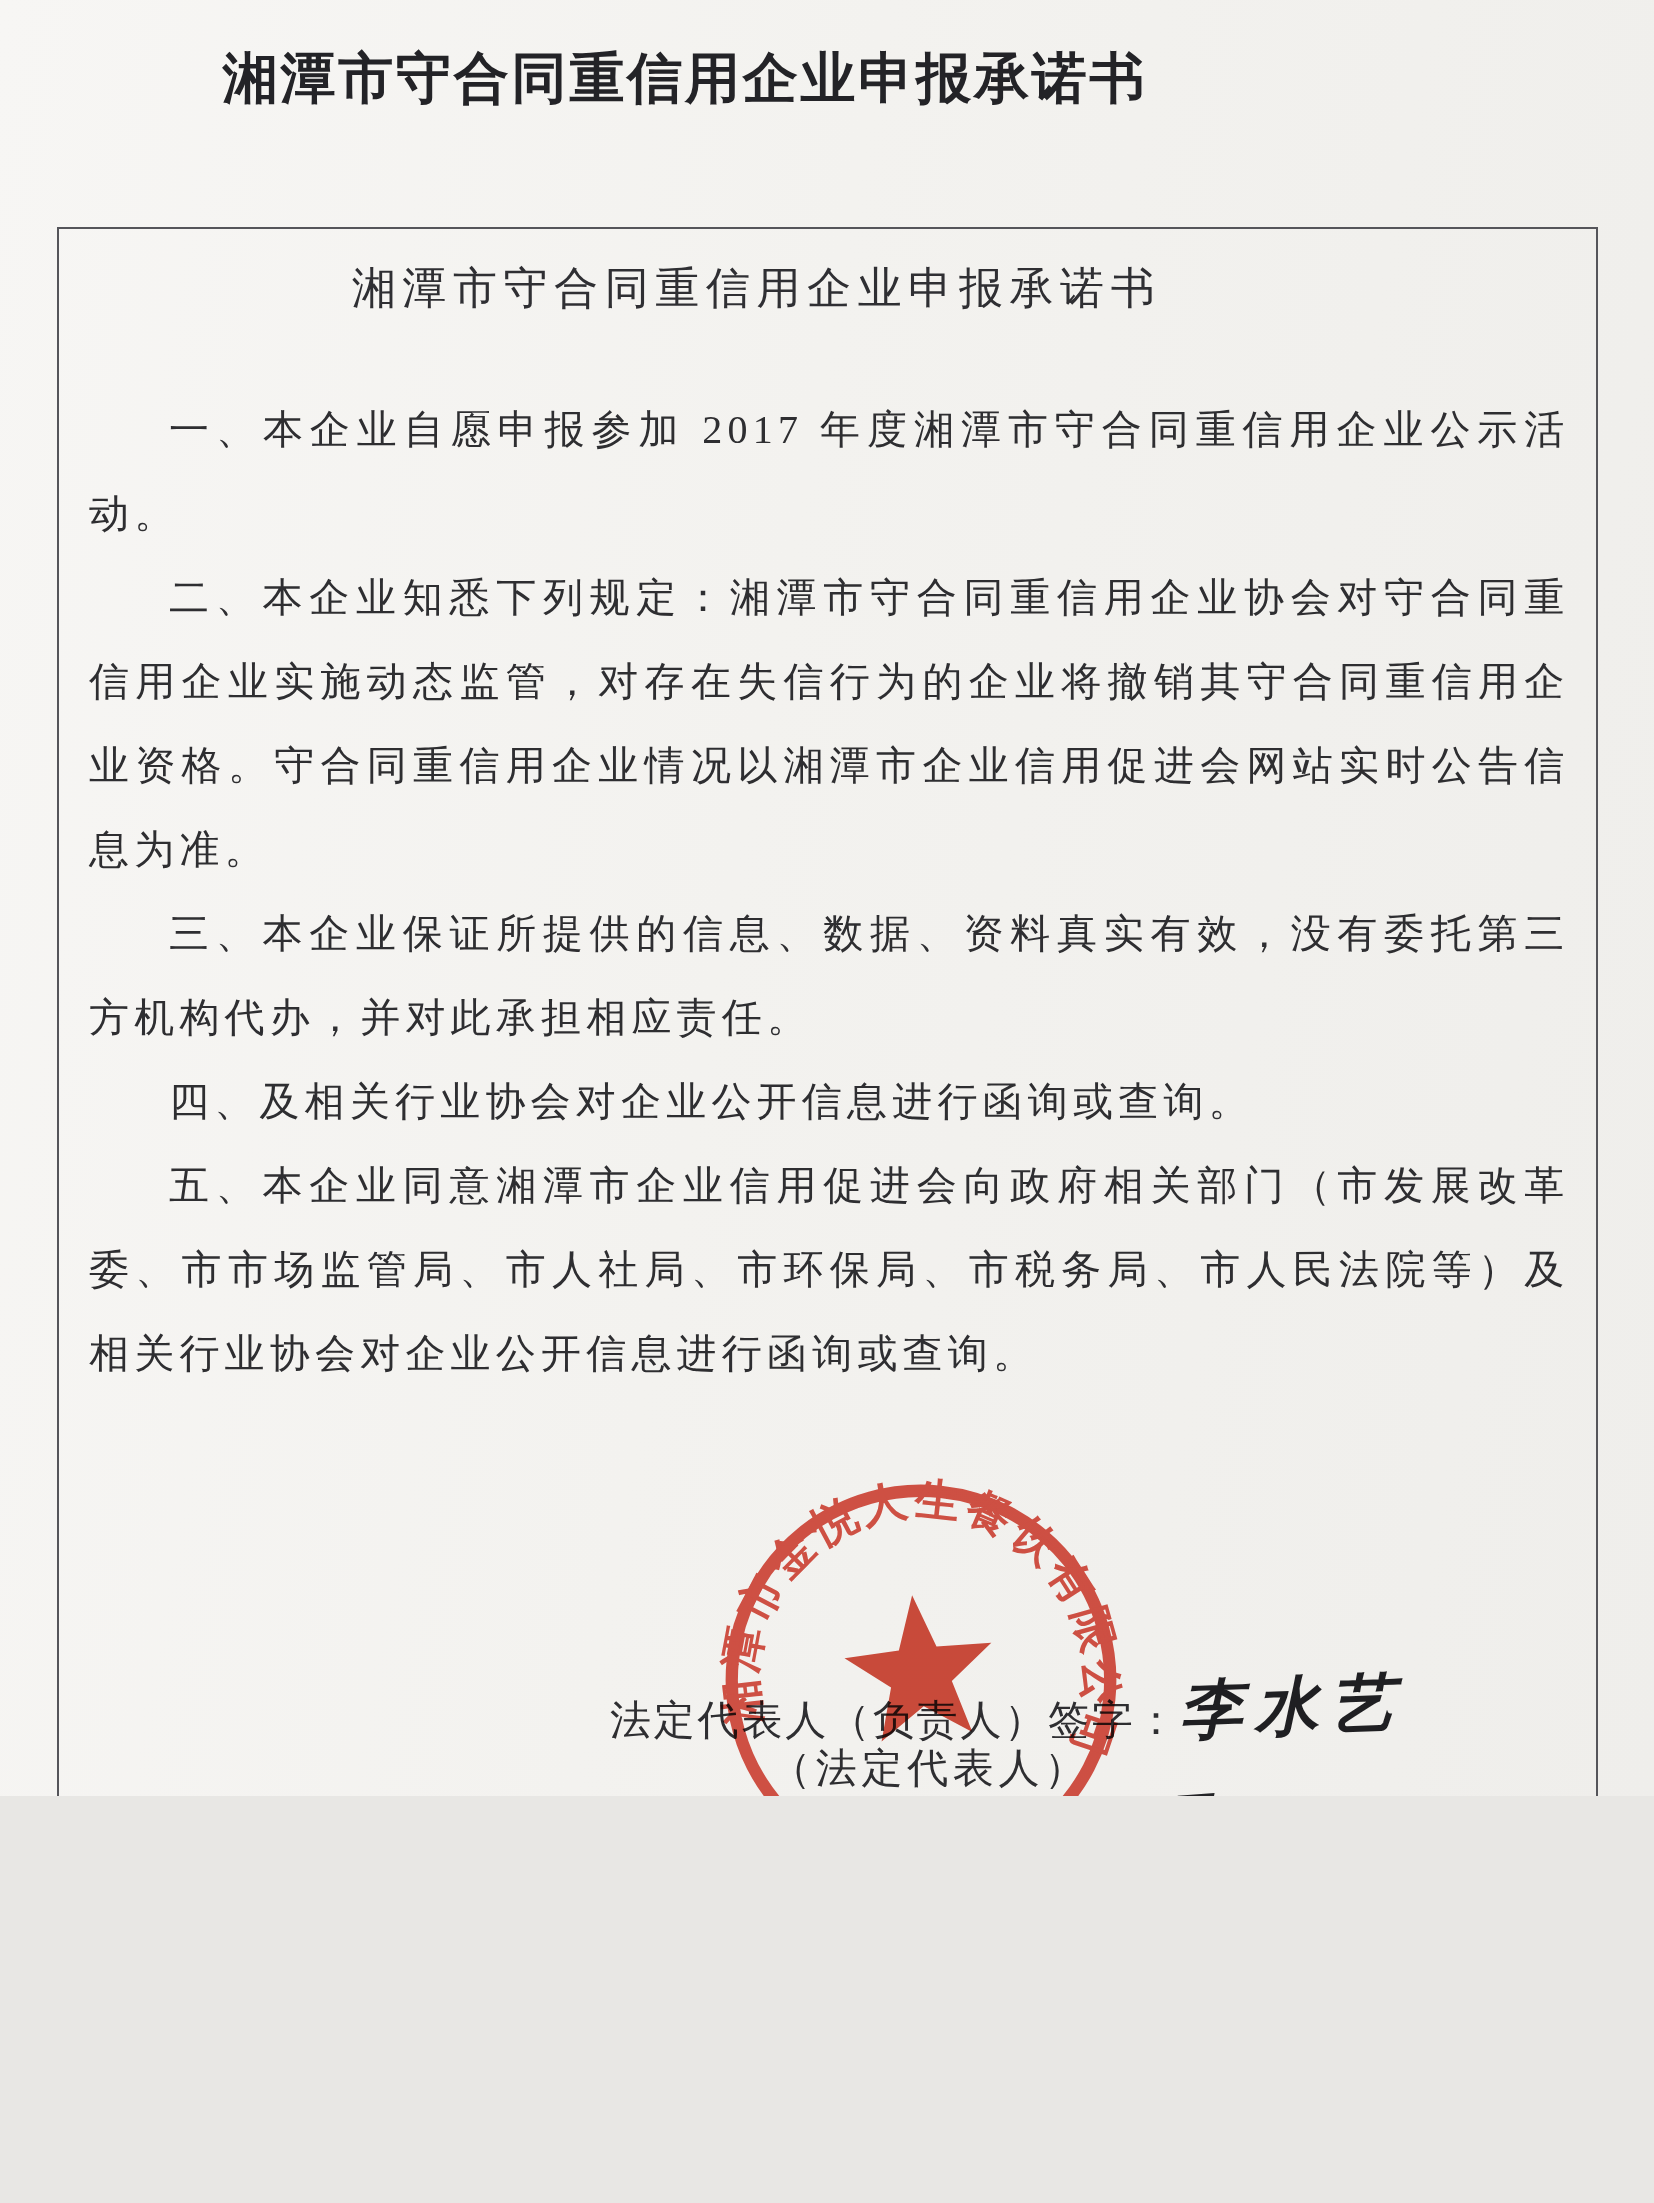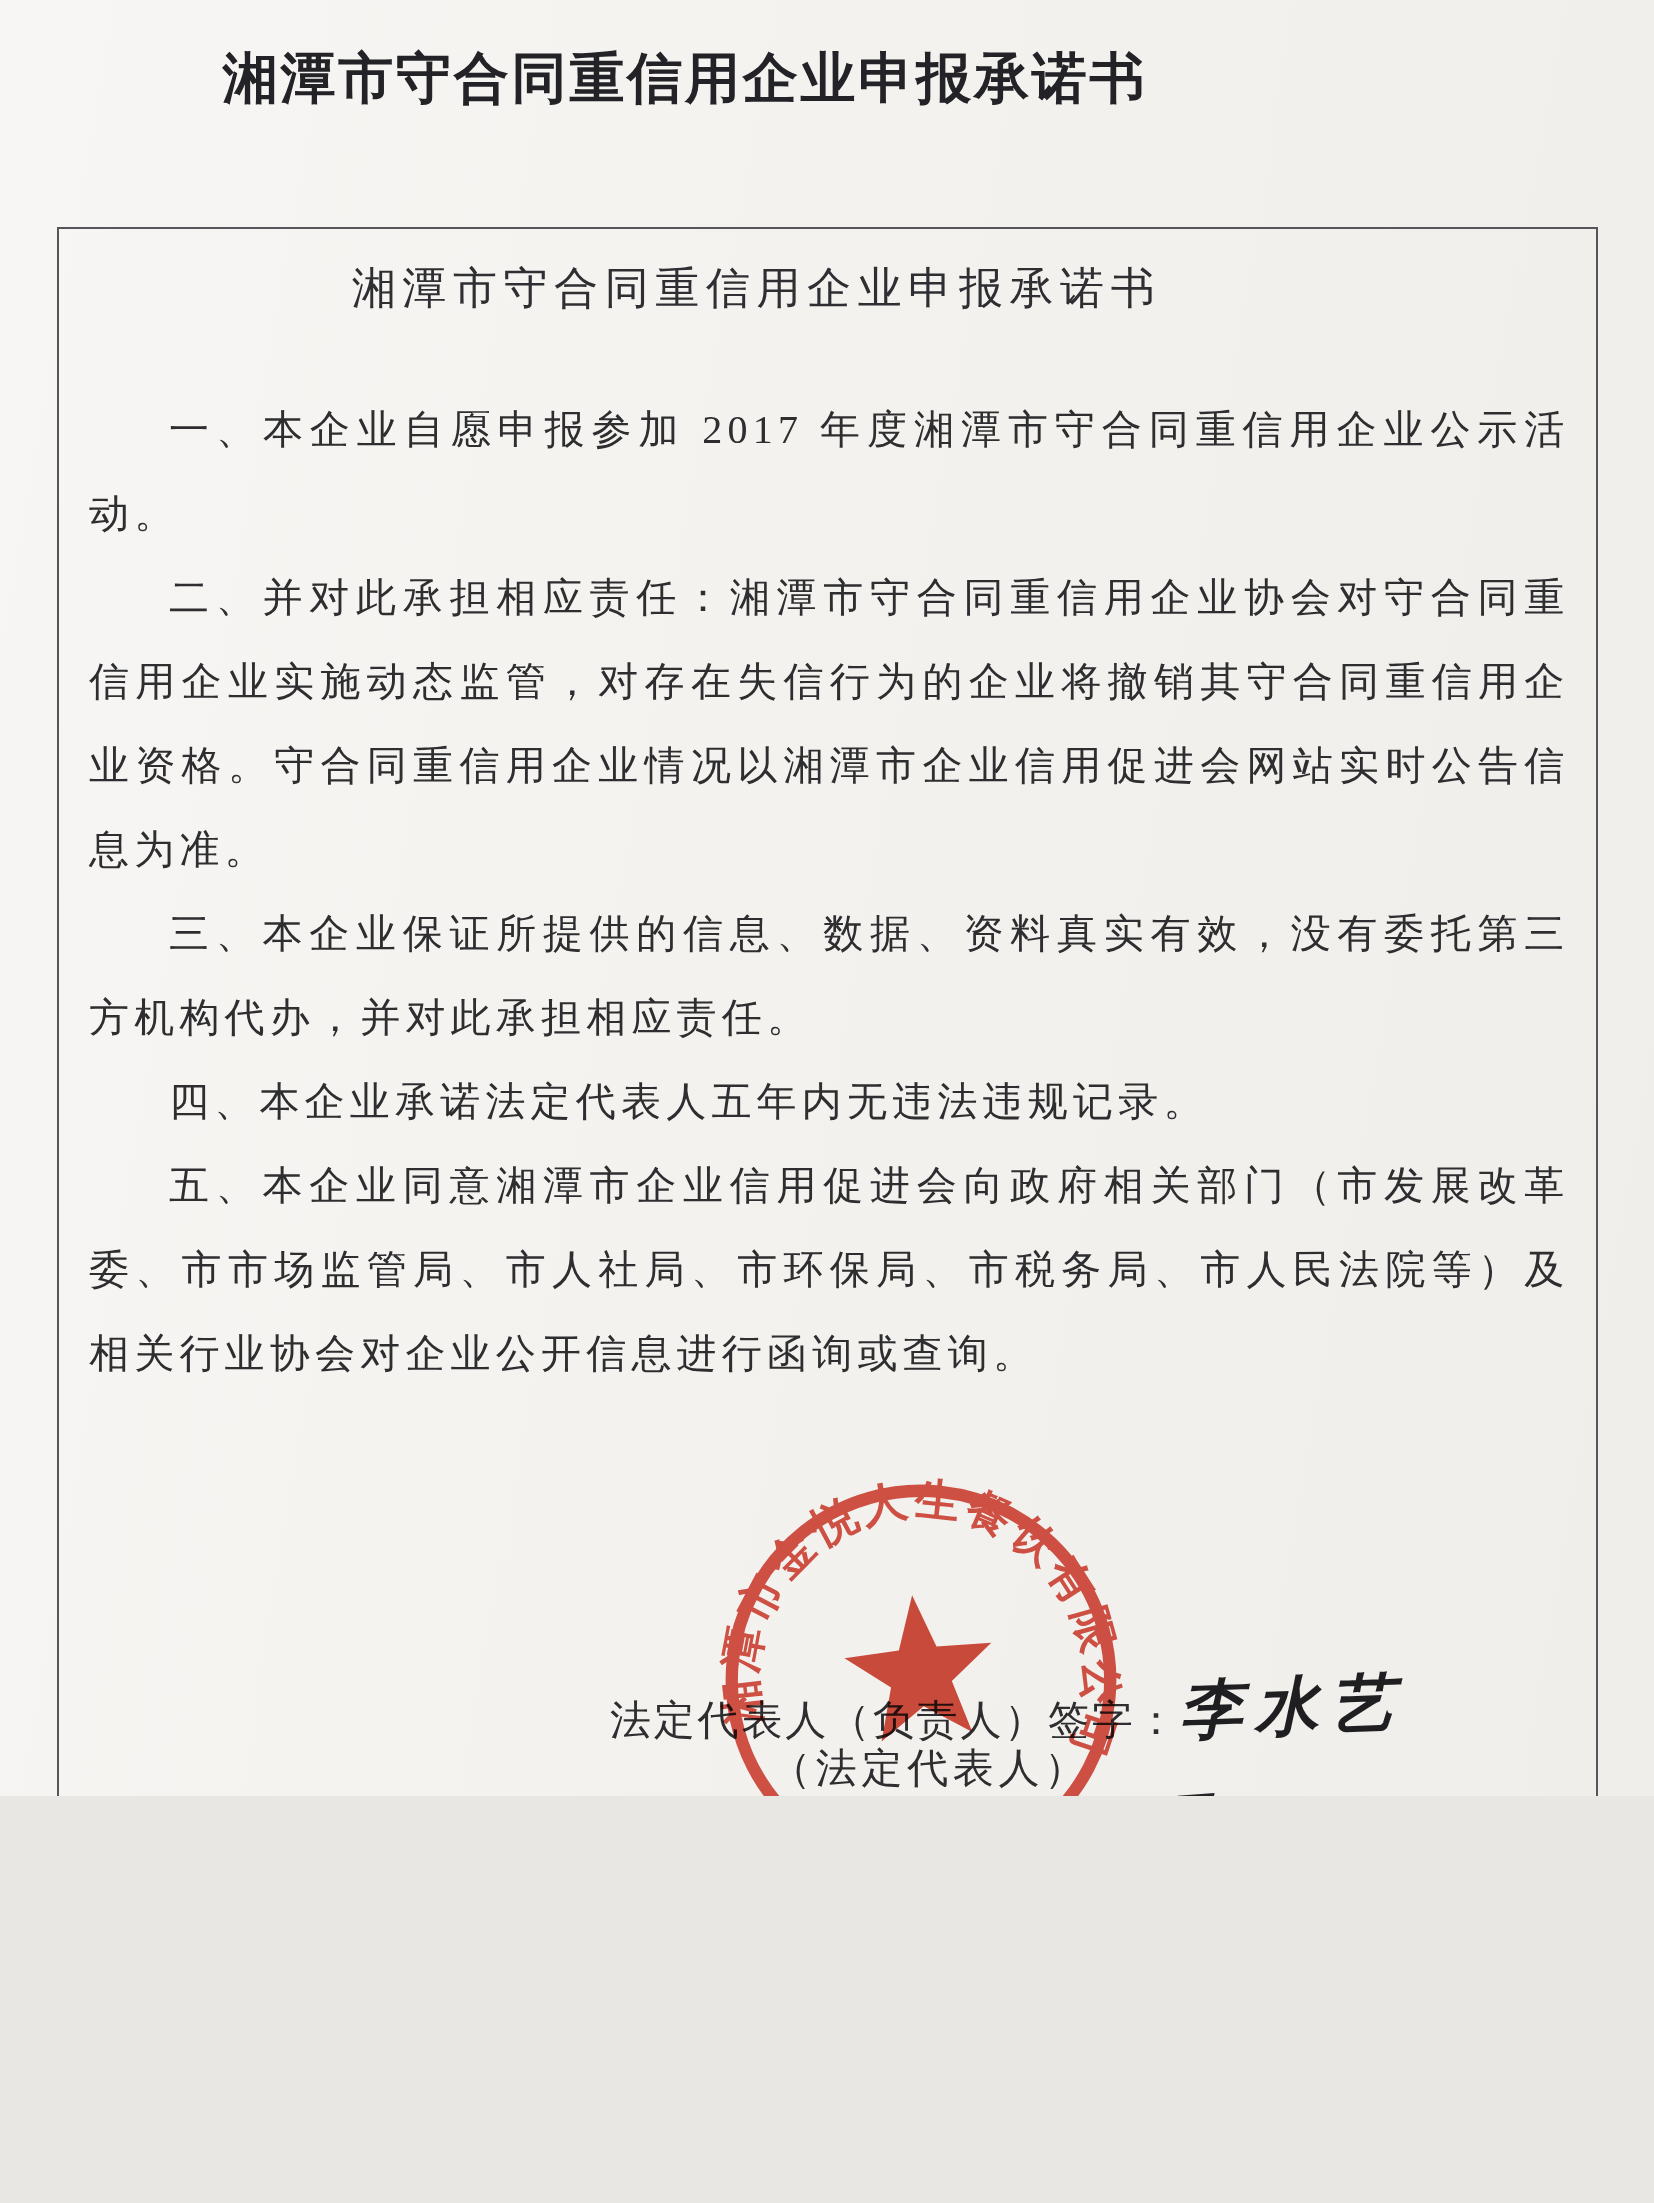--- a/index.html
+++ b/index.html
@@ -72,23 +72,23 @@
 <div class="page">
 
   <h1 class="outer-title">湘潭市守合同重信用企业申报承诺书</h1>
 
   <div class="frame">
 
     <h2 class="inner-title">湘潭市守合同重信用企业申报承诺书</h2>
 
     <div class="body-text">
       <p>一、本企业自愿申报参加 2017 年度湘潭市守合同重信用企业公示活动。</p>
-      <p>二、并对此承担相应责任：湘潭市守合同重信用企业协会对守合同重信用企业实施动态监管，对存在失信行为的企业将撤销其守合同重信用企业资格。守合同重信用企业情况以湘潭市企业信用促进会网站实时公告信息为准。</p>
+      <p>二、本企业知悉下列规定：湘潭市守合同重信用企业协会对守合同重信用企业实施动态监管，对存在失信行为的企业将撤销其守合同重信用企业资格。守合同重信用企业情况以湘潭市企业信用促进会网站实时公告信息为准。</p>
       <p>三、本企业保证所提供的信息、数据、资料真实有效，没有委托第三方机构代办，并对此承担相应责任。</p>
-      <p>四、本企业承诺法定代表人五年内无违法违规记录。</p>
+      <p>四、及相关行业协会对企业公开信息进行函询或查询。</p>
       <p>五、本企业同意湘潭市企业信用促进会向政府相关部门（市发展改革委、市市场监管局、市人社局、市环保局、市税务局、市人民法院等）及相关行业协会对企业公开信息进行函询或查询。</p>
     </div>
 
     <div class="sig-row">
       <span>法定代表人（负责人）签字：</span><span class="sig-name">李水艺</span>
     </div>
 
     <div class="seal-caption">（法定代表人）</div>
 
     <div class="date-row">2024年 12 月 27 日</div>

